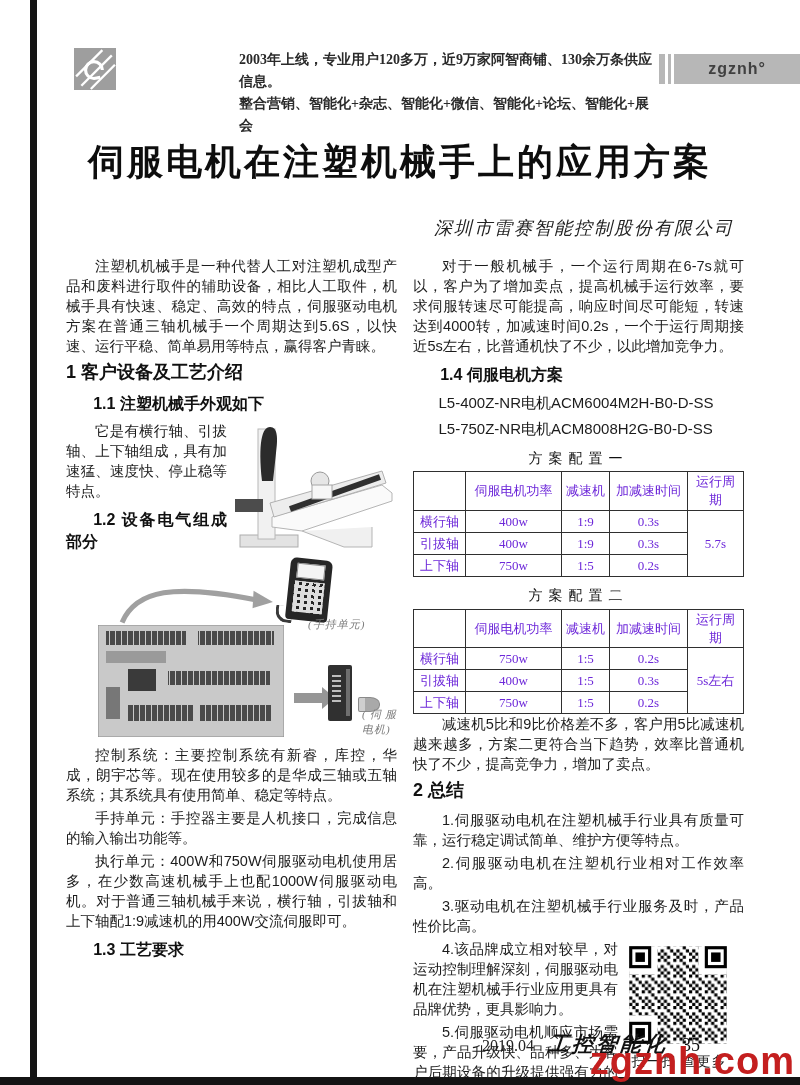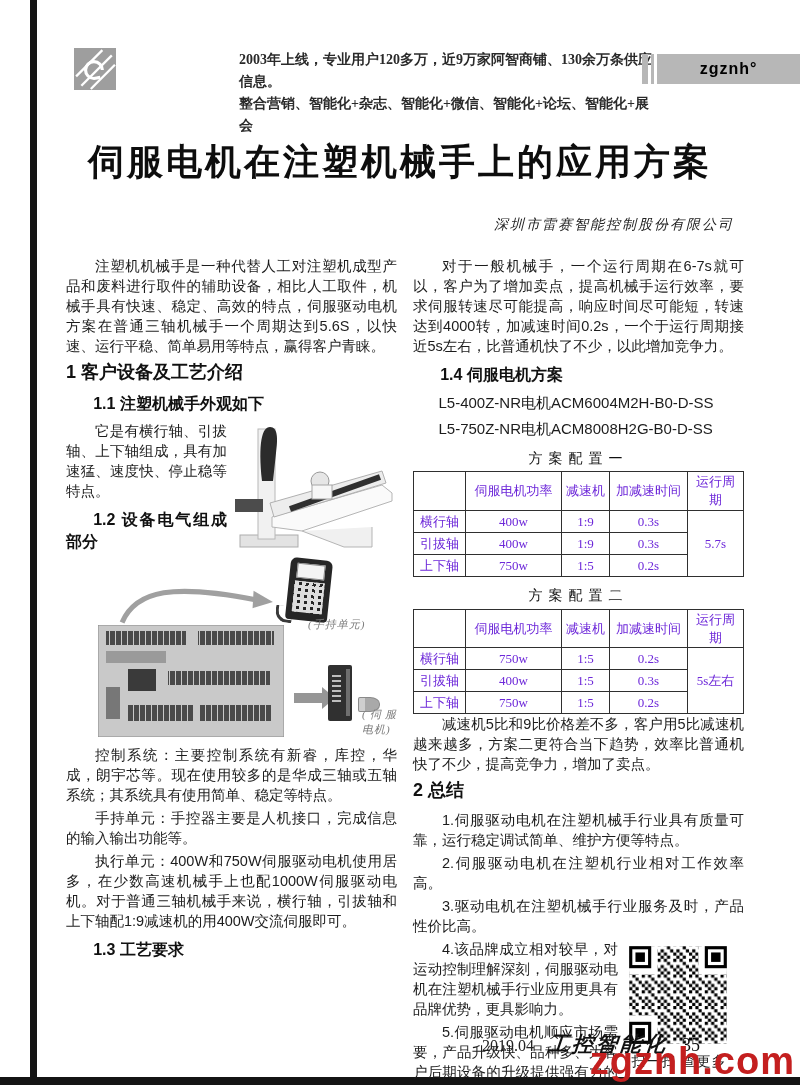--- a/index.html
+++ b/index.html
@@ -16,28 +16,28 @@
   .logo{position:absolute;left:0;top:2px;display:flex;gap:8px;}
   .logo-mark{width:42px;height:42px;flex:0 0 auto;}
   .logo-text{display:flex;flex-direction:column;justify-content:center;}
   .logo-title{font-family:"Liberation Serif",serif;font-weight:bold;font-size:17px;letter-spacing:1px;color:#2a2a2a;}
   .logo-url{font-family:"Liberation Serif",serif;font-size:13px;letter-spacing:1px;color:#3a3a3a;margin-top:2px;}
   .taglines{position:absolute;left:165px;top:3px;font-family:"Liberation Serif",serif;font-weight:bold;font-size:14px;line-height:22px;color:#2a2a2a;width:420px;}
   .badge-group{position:absolute;right:0;top:8px;height:30px;display:flex;gap:3px;}
   .badge-bar{background:#b7b7b7;}
   .badge-bar.b1{width:6px;}
   .badge-bar.b2{width:3px;}
-  .badge-main{width:143px;background:#b7b7b7;display:flex;align-items:center;justify-content:center;
-    font-weight:bold;font-size:16px;color:#000000;letter-spacing:1px;}
+  .badge-main{width:126px;background:#b7b7b7;display:flex;align-items:center;justify-content:center;
+    font-weight:bold;font-size:16px;color:#404040;letter-spacing:1px;}
 
   
   .title{position:absolute;top:138px;left:0;width:100%;text-align:center;
     font-family:"Liberation Serif",serif;font-weight:bold;font-size:36px;letter-spacing:3px;color:#0d0d0d;}
   .author{position:absolute;top:216px;left:0;right:66px;text-align:right;
-    font-family:"Liberation Serif",serif;font-style:italic;font-size:14px;letter-spacing:2px;color:#222;}
+    font-family:"Liberation Serif",serif;font-style:italic;font-size:18px;letter-spacing:2px;color:#222;}
 
   
   .columns{position:absolute;top:256px;left:66px;width:678px;display:flex;gap:16px;}
   .col{width:331px;font-size:14.5px;line-height:1.38;text-align:justify;}
   .col p{margin:0 0 3px;}
   p.ind{text-indent:2em;}
   h3.sec{font-size:18px;font-weight:bold;margin:4px 0 7px;color:#111;}
   h4.sub{font-size:16px;font-weight:bold;margin:8px 0 6px;text-indent:1.7em;color:#111;}
   .models{padding-left:1.7em;font-size:15px;line-height:1.5;margin:0 0 2px;}
 

